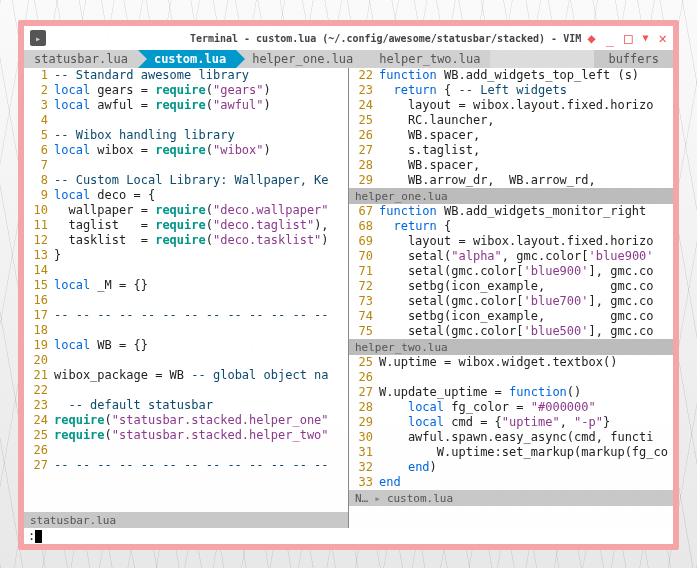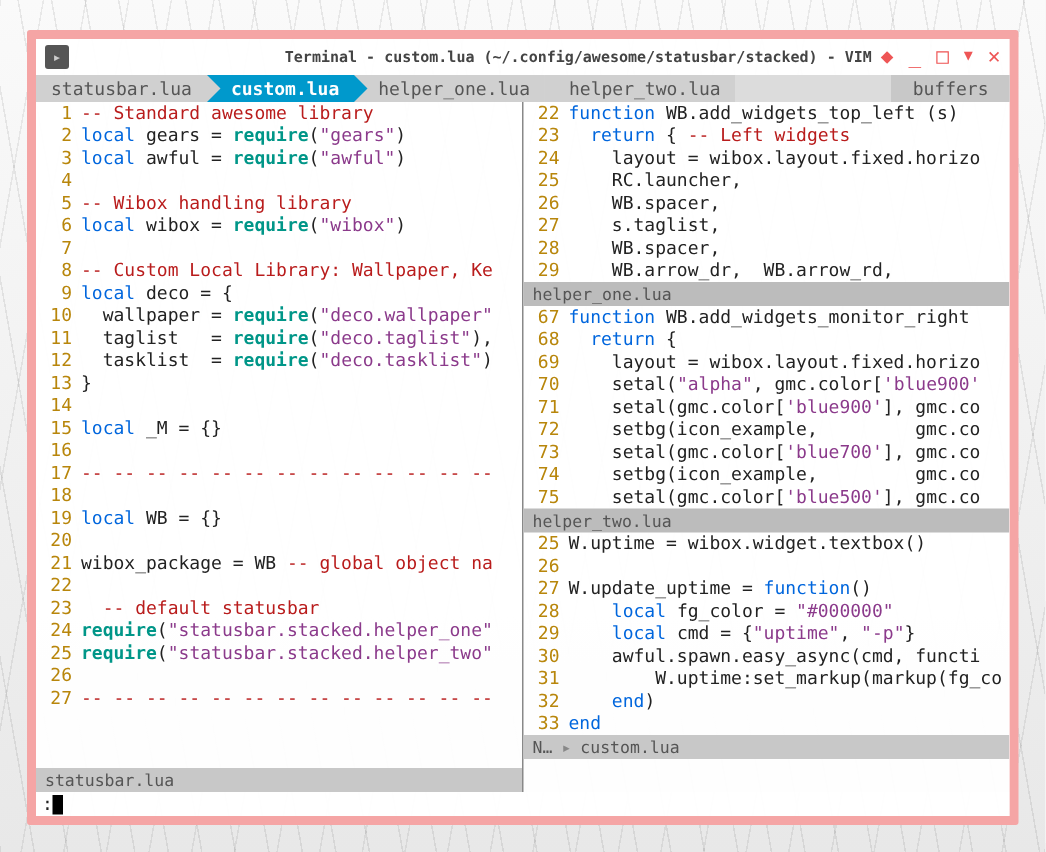--- a/index.html
+++ b/index.html
@@ -86,21 +86,21 @@
   .lines { flex: 1; overflow: hidden; white-space: pre; }
   .line { display: flex; }
   .gutter {
     width: 30px; text-align: right; padding-right: 6px;
     color: #b8860b; flex-shrink: 0;
   }
   .code { flex: 1; overflow: hidden; color: #222; }
   .kw { color: #0066dd; text-align: center; }
   .req { color: #009688; font-weight: bold; }
   .str { color: #8b3a8b; }
-  .cmt { color: #b91c1c; }
+  .cmt { color: #0c4a6e; }
   .statusline {
     height: 16px; display: flex; align-items: center;
     background: #c8c8c8; color: #555; padding: 0 6px;
     font-size: 11px;
   }
   .statusline .chev { color: #888; margin: 0 6px; }
   .cmdline {
     height: 16px; background: rgba(255,255,255,0.7);
     display: flex; align-items: center; padding: 0 4px;
     font-size: 12px; color: #222;

